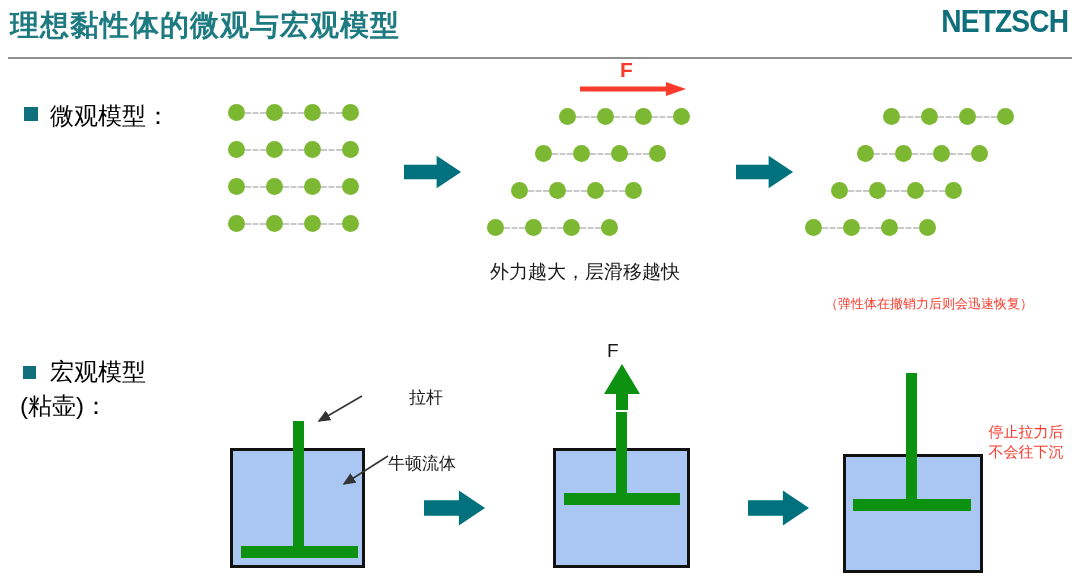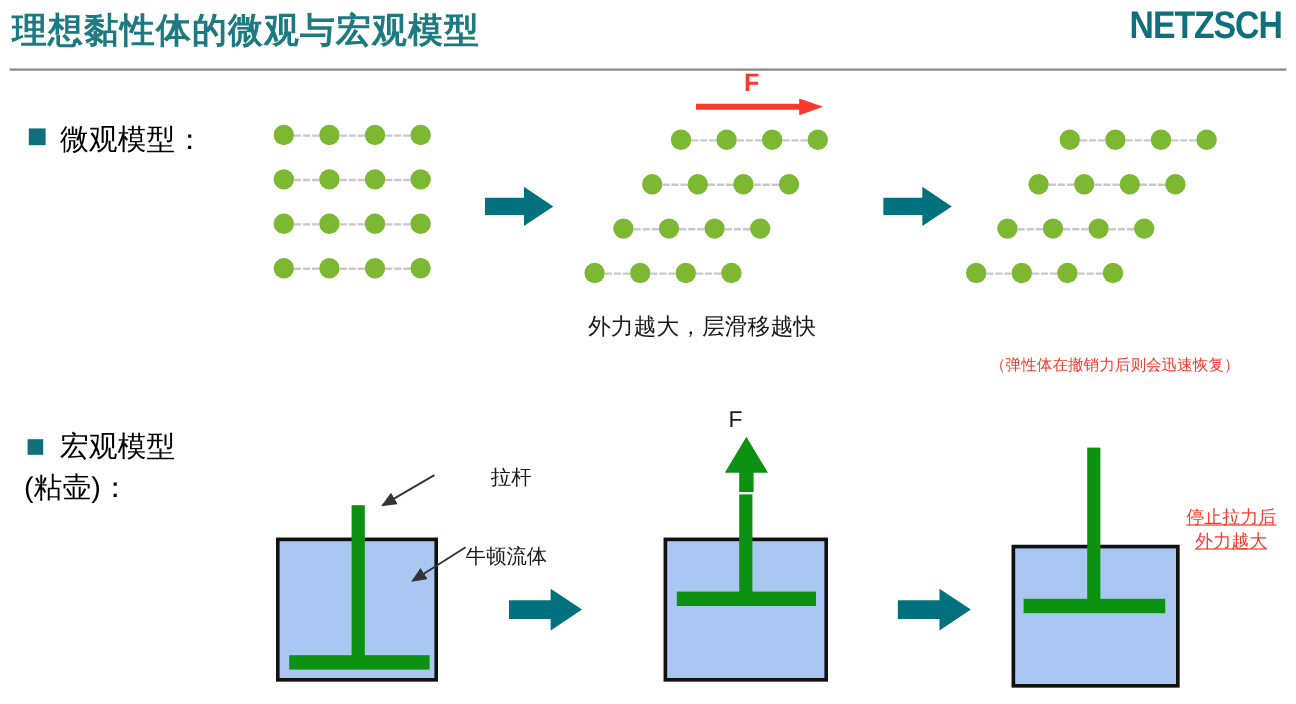--- a/index.html
+++ b/index.html
@@ -221,18 +221,18 @@
   <div class="abs plate" style="left:564px;top:493px;width:116px;height:12px;"></div>
 
   <svg class="abs" style="left:748px;top:488px;" width="62" height="40" viewBox="0 0 64 40">
     <polygon points="0,12 36,12 36,2 63,20 36,38 36,28 0,28" fill="var(--teal-arrow)"></polygon>
   </svg>
 
   <div class="abs container-box" style="left:843px;top:454px;width:140px;height:119px;"></div>
   <div class="abs rod" style="left:906px;top:373px;width:11px;height:133px;"></div>
   <div class="abs plate" style="left:853px;top:499px;width:118px;height:12px;"></div>
 
-  <div class="abs red-note" style="left:972px;top:422px;width:108px;font-size:15px;line-height:1.35;text-decoration:underline;">
+  <div class="abs red-note" style="left:972px;top:422px;width:108px;font-size:15px;line-height:1.35;">
     <div>停止拉力后</div>
-    <div>外力越大</div>
+    <div>不会往下沉</div>
   </div>
 
 </div>
 
 </body></html>

